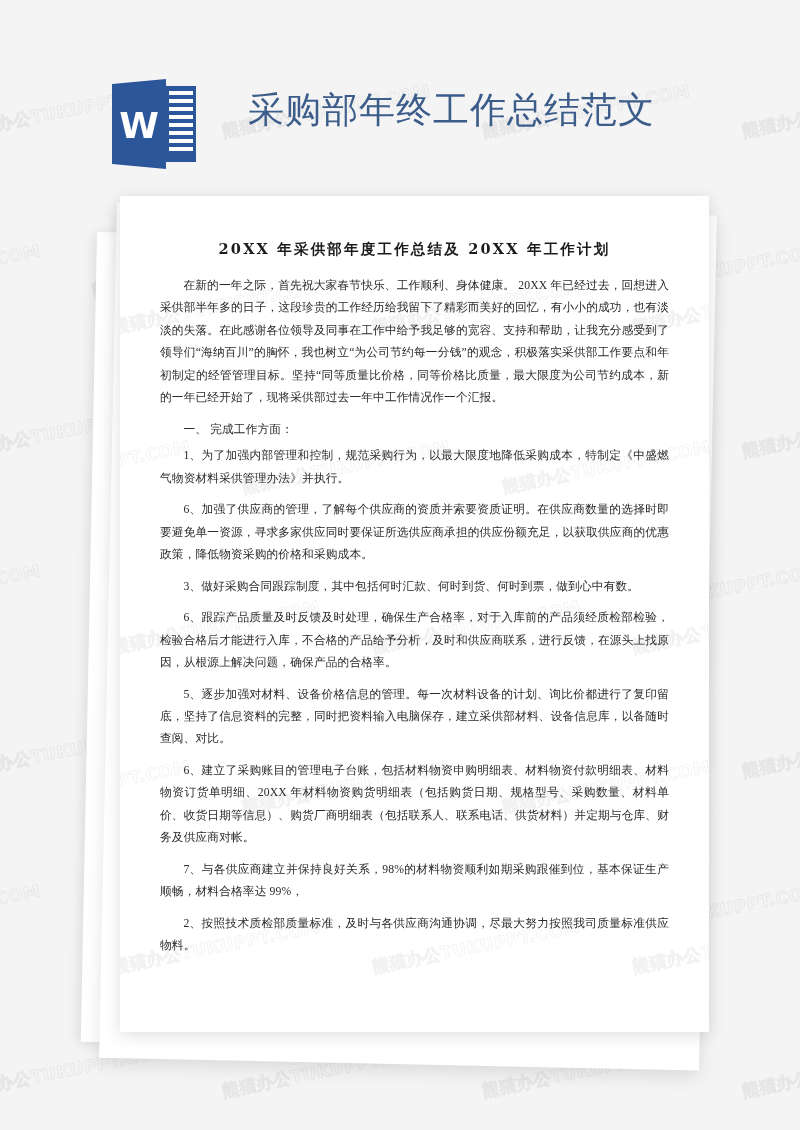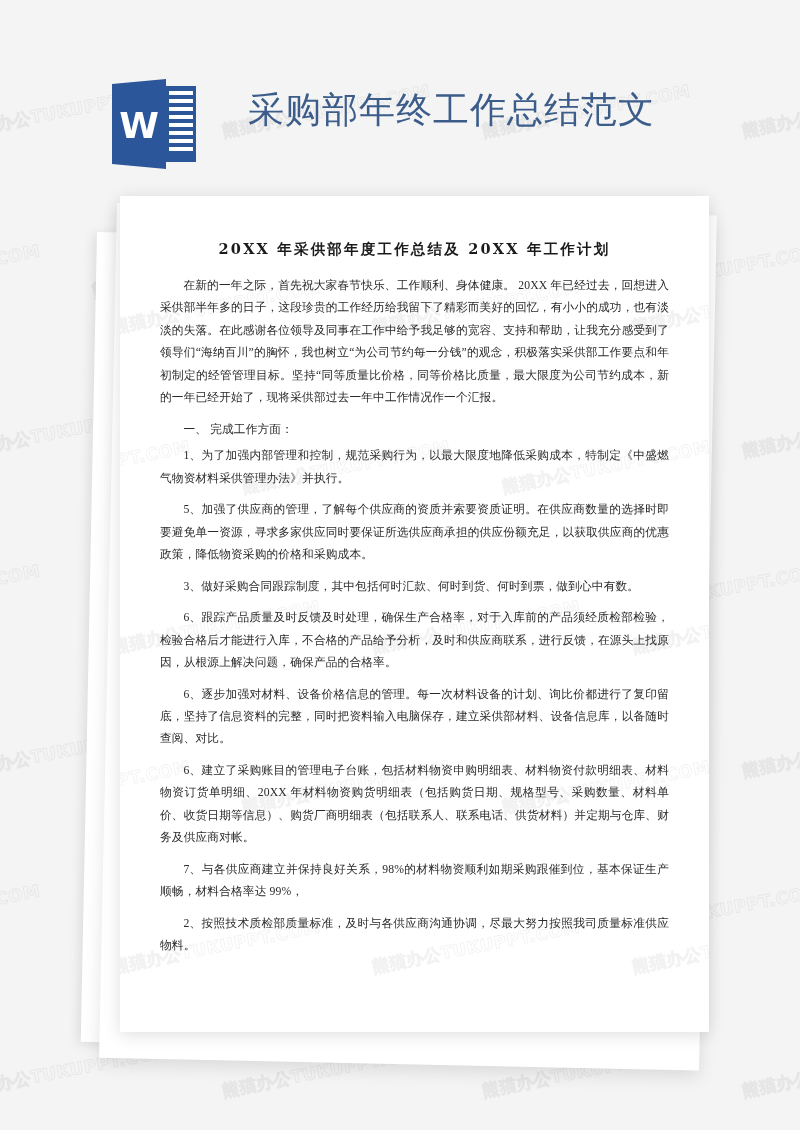--- a/index.html
+++ b/index.html
@@ -235,22 +235,22 @@
       <span class="wm" style="left: -10px; top: 760px;">熊猫办公TUKUPPT.COM</span>
       <span class="wm" style="left: 250px; top: 760px;">熊猫办公TUKUPPT.COM</span>
       <span class="wm" style="left: 510px; top: 760px;">熊猫办公TUKUPPT.COM</span>
     </div>
   <div id="page-main-inner">
     <div id="doc-title">20XX 年采供部年度工作总结及 20XX 年工作计划</div>
     <div id="doc-body">
         <p class="para indent">在新的一年之际，首先祝大家春节快乐、工作顺利、身体健康。 20XX 年已经过去，回想进入采供部半年多的日子，这段珍贵的工作经历给我留下了精彩而美好的回忆，有小小的成功，也有淡淡的失落。在此感谢各位领导及同事在工作中给予我足够的宽容、支持和帮助，让我充分感受到了领导们“海纳百川”的胸怀，我也树立“为公司节约每一分钱”的观念，积极落实采供部工作要点和年初制定的经管管理目标。坚持“同等质量比价格，同等价格比质量，最大限度为公司节约成本，新的一年已经开始了，现将采供部过去一年中工作情况作一个汇报。</p>
         <p class="para indent tight">一、 完成工作方面：</p>
         <p class="para indent">1、为了加强内部管理和控制，规范采购行为，以最大限度地降低采购成本，特制定《中盛燃气物资材料采供管理办法》并执行。</p>
-        <p class="para indent">5、加强了供应商的管理，了解每个供应商的资质并索要资质证明。在供应商数量的选择时即要避免单一资源，寻求多家供应同时要保证所选供应商承担的供应份额充足，以获取供应商的优惠政策，降低物资采购的价格和采购成本。</p>
+        <p class="para indent">6、加强了供应商的管理，了解每个供应商的资质并索要资质证明。在供应商数量的选择时即要避免单一资源，寻求多家供应同时要保证所选供应商承担的供应份额充足，以获取供应商的优惠政策，降低物资采购的价格和采购成本。</p>
         <p class="para indent">3、做好采购合同跟踪制度，其中包括何时汇款、何时到货、何时到票，做到心中有数。</p>
         <p class="para indent">6、跟踪产品质量及时反馈及时处理，确保生产合格率，对于入库前的产品须经质检部检验，检验合格后才能进行入库，不合格的产品给予分析，及时和供应商联系，进行反馈，在源头上找原因，从根源上解决问题，确保产品的合格率。</p>
-        <p class="para indent">6、逐步加强对材料、设备价格信息的管理。每一次材料设备的计划、询比价都进行了复印留底，坚持了信息资料的完整，同时把资料输入电脑保存，建立采供部材料、设备信息库，以备随时查阅、对比。</p>
+        <p class="para indent">5、逐步加强对材料、设备价格信息的管理。每一次材料设备的计划、询比价都进行了复印留底，坚持了信息资料的完整，同时把资料输入电脑保存，建立采供部材料、设备信息库，以备随时查阅、对比。</p>
         <p class="para indent">6、建立了采购账目的管理电子台账，包括材料物资申购明细表、材料物资付款明细表、材料物资订货单明细、20XX 年材料物资购货明细表（包括购货日期、规格型号、采购数量、材料单价、收货日期等信息）、购货厂商明细表（包括联系人、联系电话、供货材料）并定期与仓库、财务及供应商对帐。</p>
         <p class="para indent">7、与各供应商建立并保持良好关系，98%的材料物资顺利如期采购跟催到位，基本保证生产顺畅，材料合格率达 99%，</p>
         <p class="para indent">2、按照技术质检部质量标准，及时与各供应商沟通协调，尽最大努力按照我司质量标准供应物料。</p>
       </div>
   </div>
 </div>
 
 </body></html>

